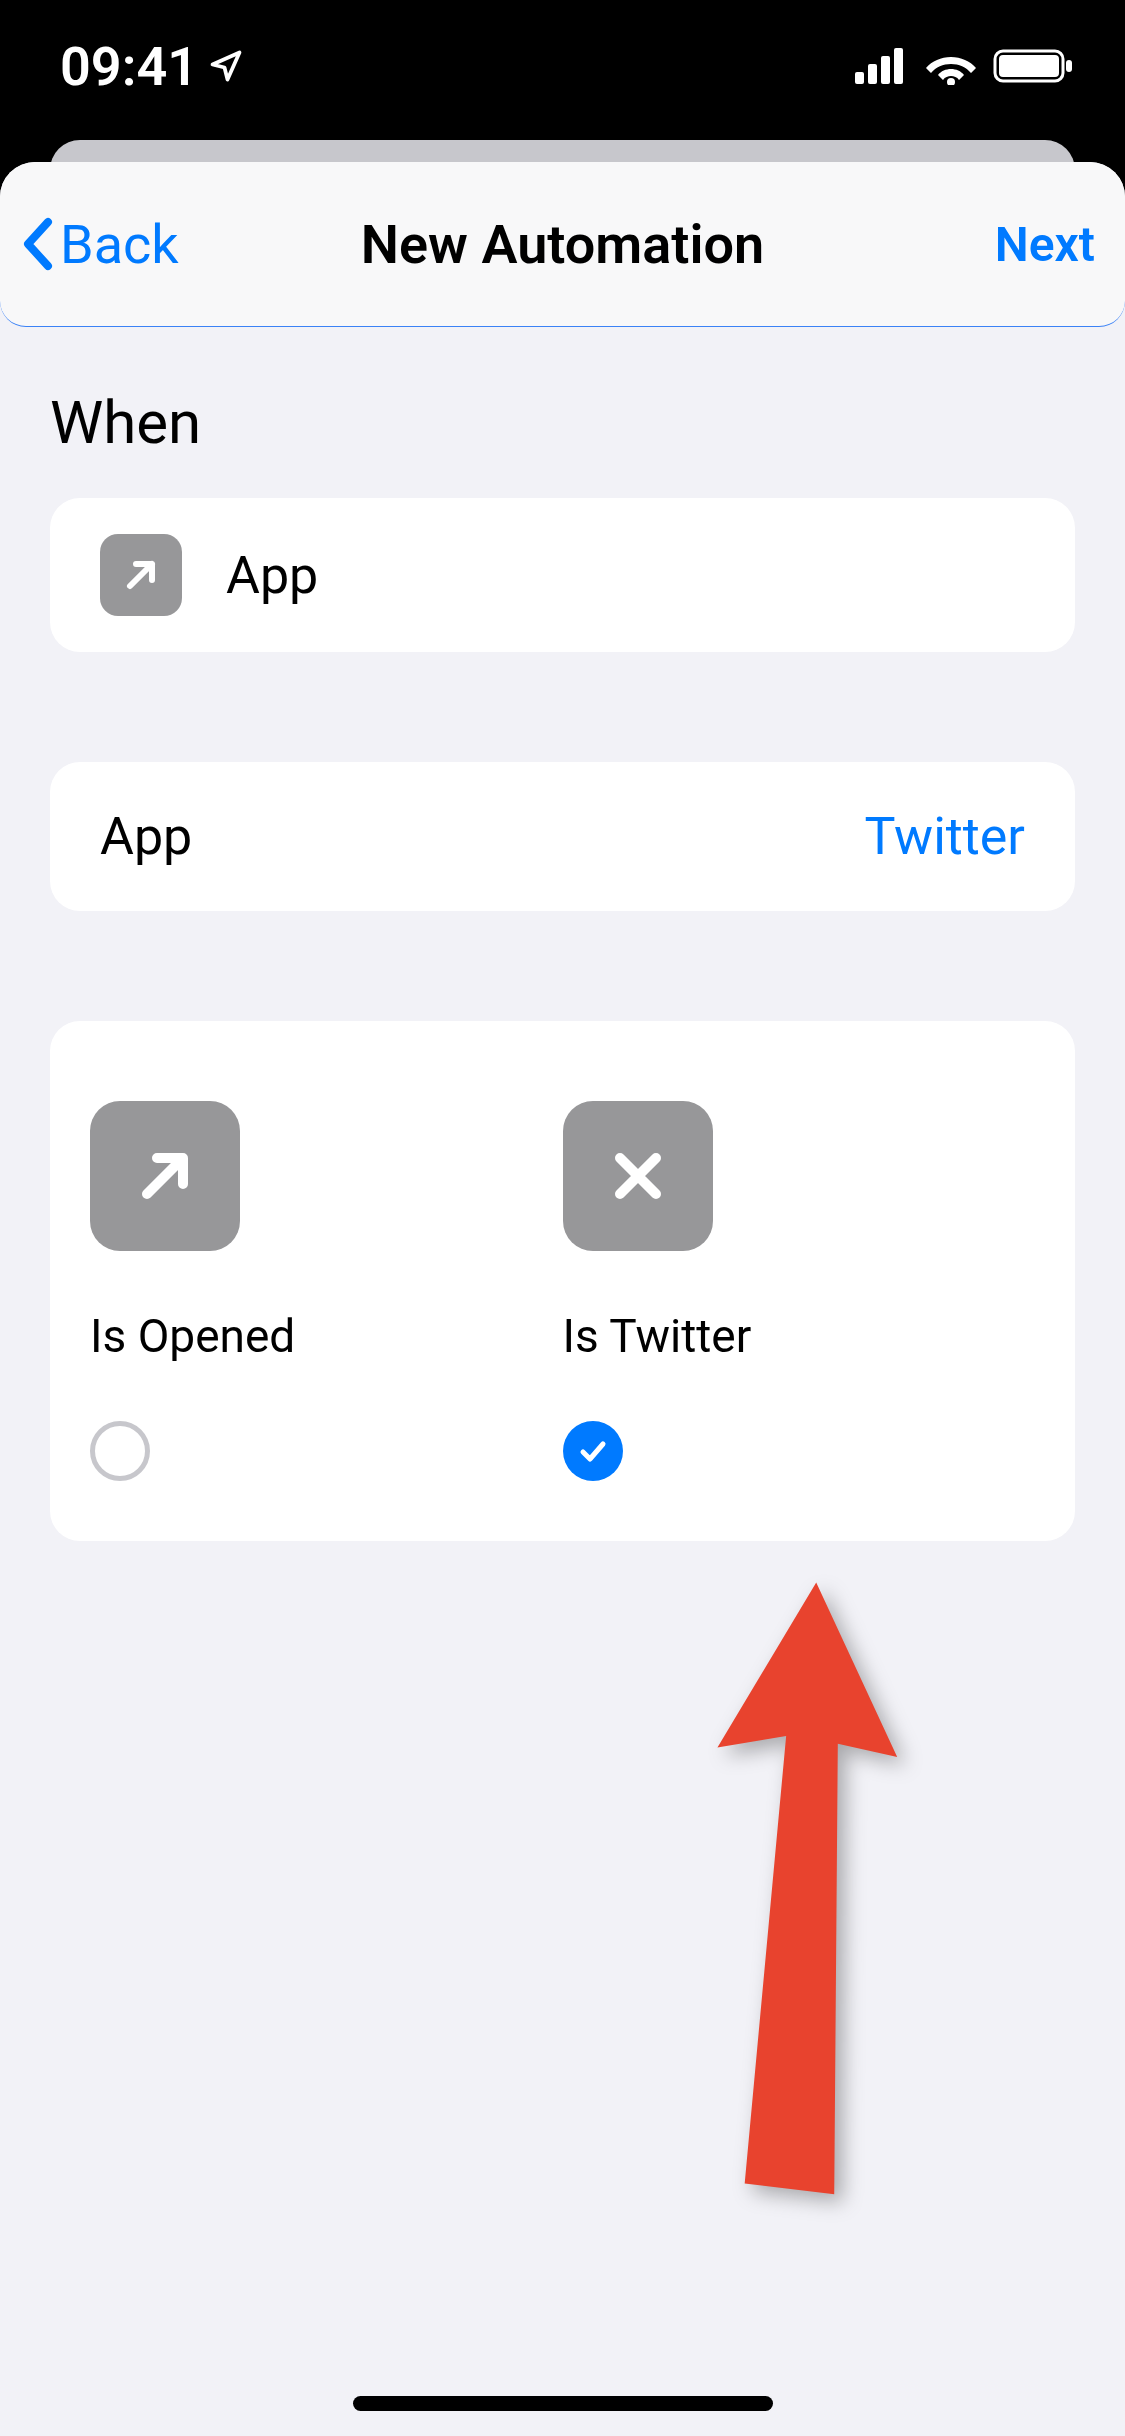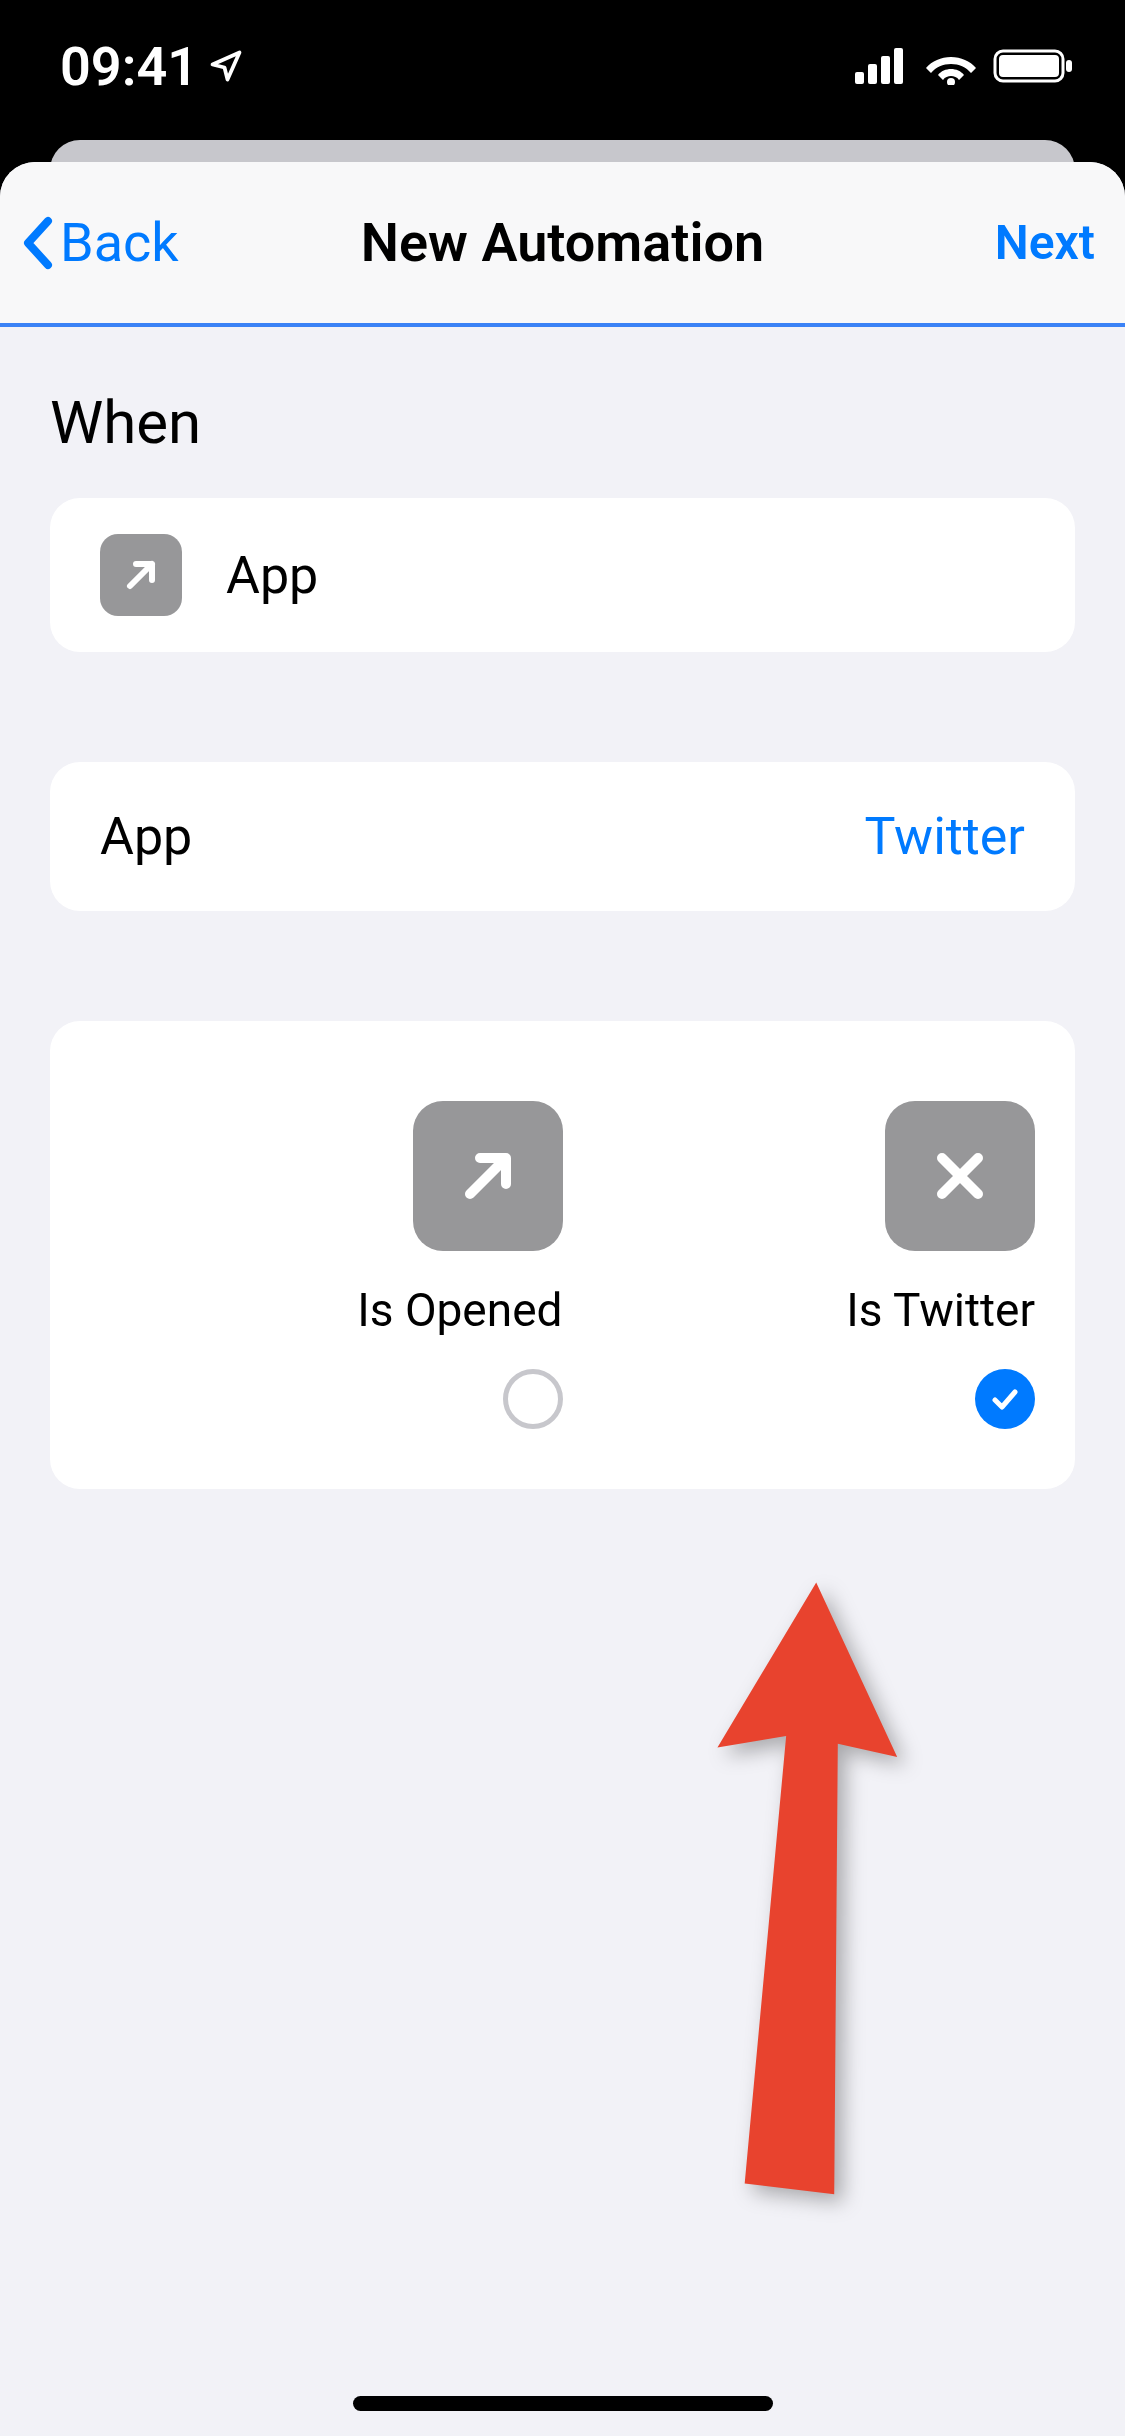--- a/index.html
+++ b/index.html
@@ -64,26 +64,27 @@
     left: 0;
     right: 0;
     bottom: 0;
     background: #f2f2f7;
     border-radius: 35px 35px 0 0;
     overflow: hidden;
   }
   .nav-bar {
     height: 165px;
     background: #f8f8f9;
-    border-bottom: 4px solid #3b82f6;
+    border-bottom: 1px solid #3b82f6;
     display: flex;
     align-items: center;
     justify-content: space-between;
     padding: 0 30px 0 20px;
     position: relative;
+    border-radius: 26px;
   }
   .nav-back {
     display: flex;
     align-items: center;
     color: #007aff;
     font-size: 54px;
     gap: 4px;
   }
   .nav-title {
     position: absolute;
@@ -149,22 +150,22 @@
     background: #fff;
     border-radius: 30px;
     padding: 80px 40px 60px 40px;
     display: flex;
     margin-top: 60px;
   }
   .option {
     flex: 1;
     display: flex;
     flex-direction: column;
-    align-items: flex-end;
-    gap: 32px;
+    align-items: flex-start;
+    gap: 58px;
   }
   .option-icon {
     width: 150px;
     height: 150px;
     background: #979799;
     border-radius: 30px;
     display: flex;
     align-items: center;
     justify-content: center;
   }

